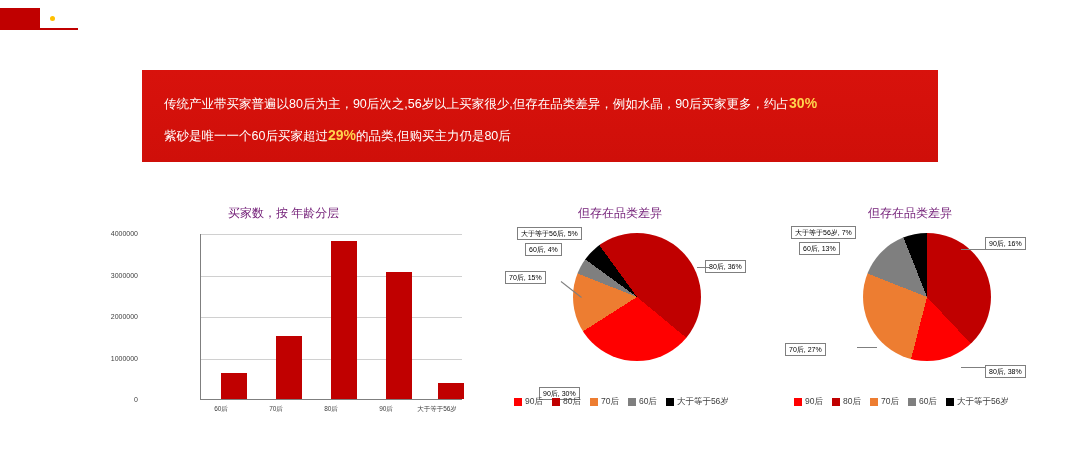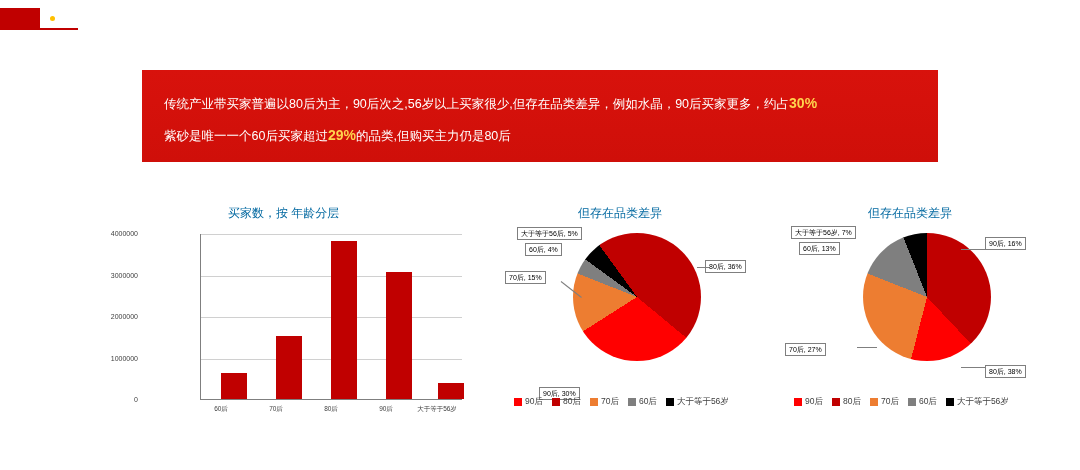--- a/index.html
+++ b/index.html
@@ -33,21 +33,21 @@
   }
   .callout .line{
     color:#ffffff;font-size:12.5px;line-height:17px;
     position:absolute;left:22px;white-space:nowrap;
   }
   .callout .l1{top:25px;}
   .callout .l2{top:57px;}
   .hl{color:#ffd34d;font-weight:bold;font-size:14px;}
   
   .chart-title{
-    position:absolute;font-size:12px;color:#0369a1;white-space:nowrap;
+    position:absolute;font-size:12px;color:#701a75;white-space:nowrap;
   }
   
   #barchart{position:absolute;left:132px;top:210px;width:340px;height:215px;}
   .bc-title{left:228px;top:205px;}
   .bc-plot{
     position:absolute;left:68px;top:24px;width:262px;height:166px;
     border-left:1px solid #7f7f7f;border-bottom:1px solid #7f7f7f;box-sizing:border-box;
   }
   .gl{position:absolute;left:0;width:100%;height:1px;background:#d0d0d0;}
   .ylab{

